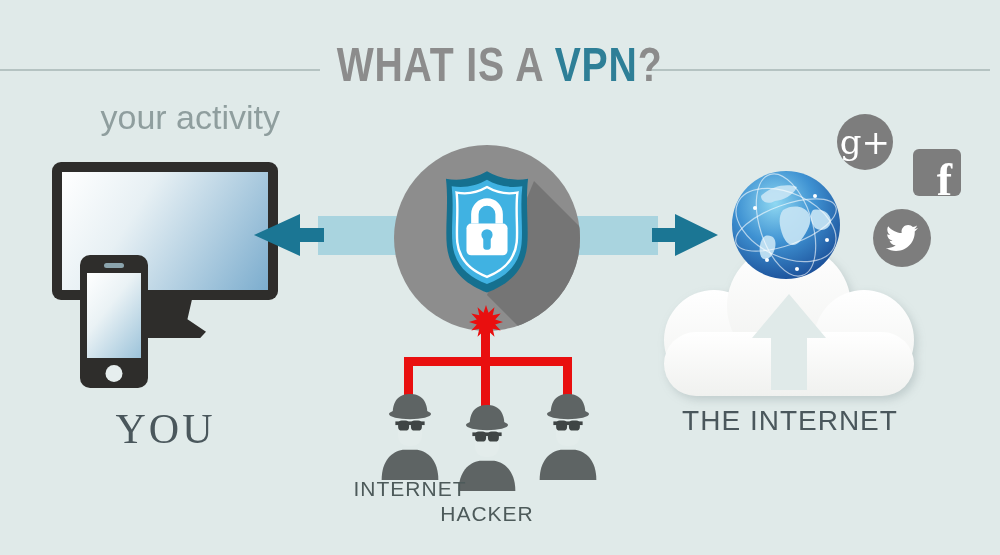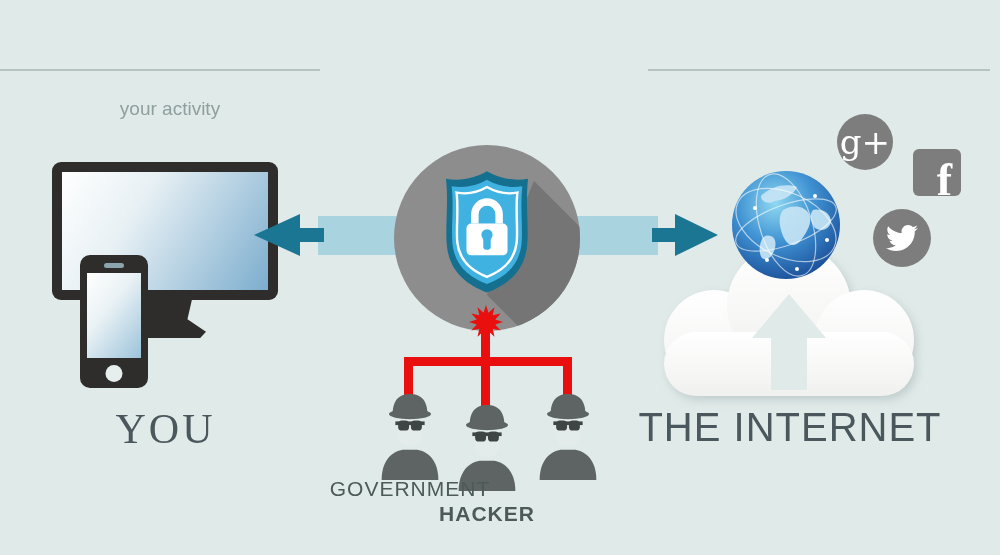--- a/index.html
+++ b/index.html
@@ -11,31 +11,31 @@
   
   .rule{position:absolute;top:69px;height:2px;background:var(--rule-gray,#b5c3c2);}
   #rule-left{left:0;width:320px;}
   #rule-right{left:648px;width:342px;}
   #title-wrap{position:absolute;top:36px;left:0;width:100%;text-align:center;}
   #title-text{display:inline-block;transform:scaleX(.8);font-weight:700;font-size:49px;
     letter-spacing:1px;color:var(--title-gray,#8c8c8c);white-space:nowrap;}
   .title-prefix{margin-right:13px;}
   .title-highlight{color:var(--accent-teal,#2e7f97);}
   
-  .caption{position:absolute;font-size:19px;color:var(--caption-gray,#8f9e9e);text-align:center;}
+  .caption{position:absolute;font-size:34px;color:var(--caption-gray,#8f9e9e);text-align:right;}
   #activity-caption{left:60px;top:98px;width:220px;}
   #protected-caption{left:653px;top:90px;width:178px;line-height:37px;}
   .big-label{position:absolute;font-size:42px;color:var(--text-dark,#4a575c);text-align:center;}
   #you-label{left:63px;top:405px;width:205px;letter-spacing:3px;font-family:Liberation Serif, serif;}
-  #internet-label{left:630px;top:405px;width:320px;letter-spacing:1px;font-size:40px;}
+  #internet-label{left:630px;top:405px;width:320px;letter-spacing:1px;font-size:28px;}
   .threat-label{position:absolute;text-align:center;font-size:21px;letter-spacing:1px;
     color:#4d5a5a;}
   #corporate-label{left:325px;top:477px;width:170px;}
   #government-label{left:492px;top:477px;width:175px;}
-  #hacker-label{left:402px;top:502px;width:170px;font-weight:bold;}
+  #hacker-label{left:402px;top:502px;width:170px;}
   
   #monitor{position:absolute;left:52px;top:162px;width:226px;height:138px;
     background:var(--device-dark,#2e2d2b);border-radius:9px;}
   #monitor-screen{position:absolute;left:10px;top:10px;right:10px;bottom:10px;
     background:linear-gradient(122deg,#ffffff 0%,#e7f0f4 35%,#7cadce 100%);}
   #monitor-stand{position:absolute;left:148px;top:299px;width:58px;height:39px;
     background:var(--device-dark,#2e2d2b);
     clip-path:polygon(0 0,76% 0,68% 52%,100% 84%,90% 100%,0 100%);}
   #phone{position:absolute;left:80px;top:255px;width:68px;height:133px;
     background:var(--device-dark,#2e2d2b);border-radius:10px;}
@@ -79,20 +79,25 @@
   #twitter-icon{position:absolute;left:873px;top:209px;width:58px;height:58px;border-radius:50%;
     background:var(--icon-gray,#7d7d7d);display:flex;align-items:center;justify-content:center;}
 </style>
 </head>
 <body>
 
 <div id="stage">
 
   <div id="rule-left" class="rule"></div>
   <div id="rule-right" class="rule"></div>
+  <div id="title-wrap">
+    <div id="title-text">
+      <span class="title-prefix">WHAT IS A</span><span class="title-highlight">VPN</span><span class="title-suffix">?</span>
+    </div>
+  </div>
 
   <div id="activity-caption" class="caption">your activity</div>
 
   <div id="band"></div>
 
   <div id="monitor">
     <div id="monitor-screen"></div>
   </div>
   <div id="monitor-stand"></div>
   <div id="phone">
@@ -155,21 +160,21 @@
   <svg id="spy-corporate" class="spy" viewBox="0 0 70 95">
       <use href="#spy-symbol"></use>
     </svg>
   <svg id="spy-hacker" class="spy" viewBox="0 0 70 95">
       <use href="#spy-symbol"></use>
     </svg>
   <svg id="spy-government" class="spy" viewBox="0 0 70 95">
       <use href="#spy-symbol"></use>
     </svg>
 
-  <div id="corporate-label" class="threat-label">GOVERNMENT</div>
+  <div id="corporate-label" class="threat-label">INTERNET</div>
   <div id="hacker-label" class="threat-label">HACKER</div>
 
 
   <svg id="cloud" width="276" height="168" viewBox="0 0 276 168">
     <defs>
       <linearGradient id="cl" x1="0" y1="0" x2="0" y2="1">
         <stop offset="0" stop-color="#ffffff"></stop>
           <stop offset="1" stop-color="#f0f1ef"></stop>
       </linearGradient>
     </defs>

